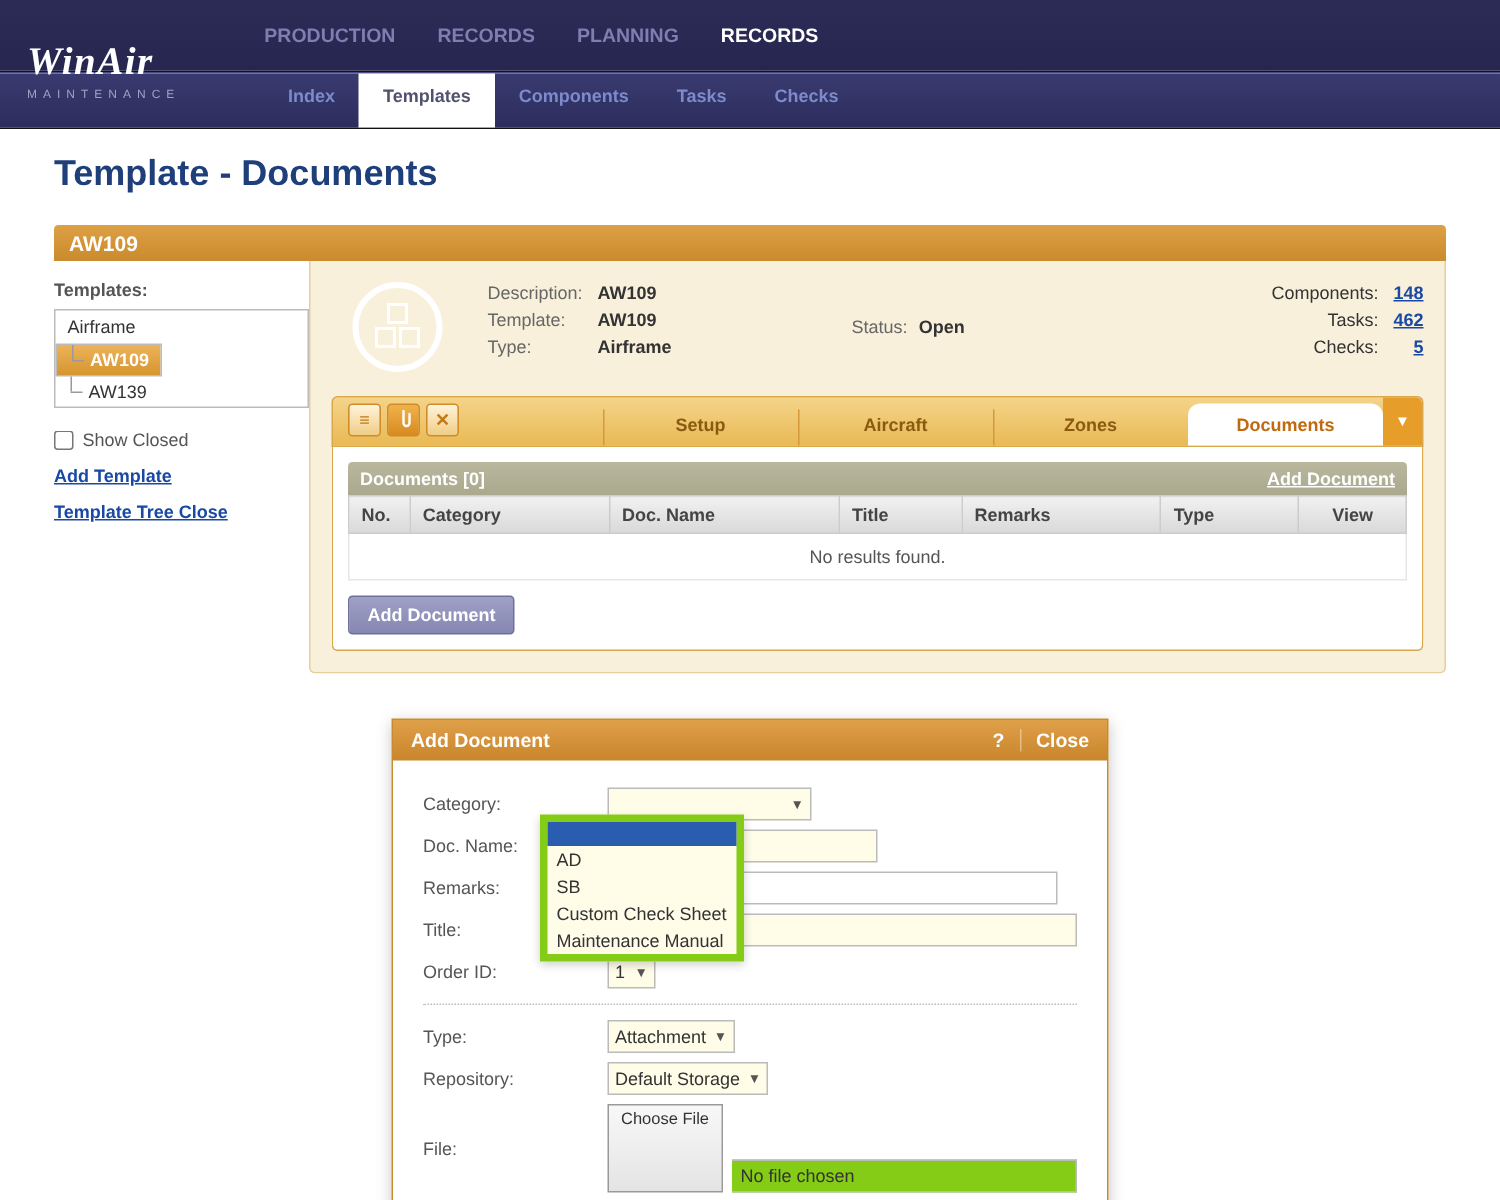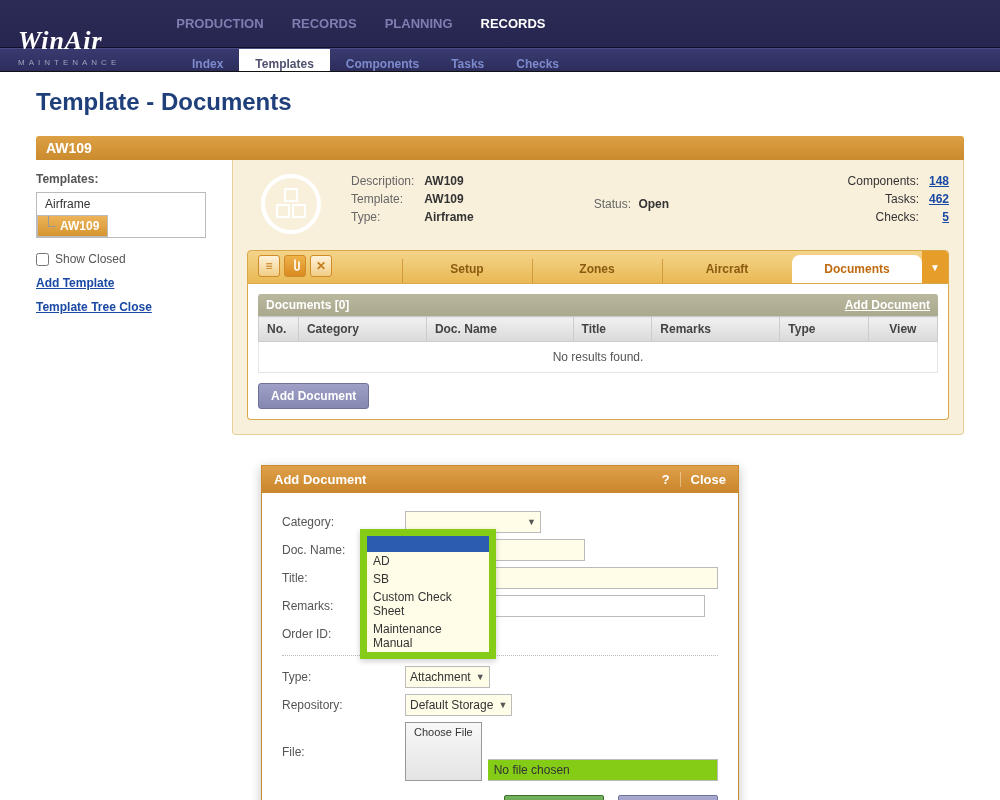--- a/index.html
+++ b/index.html
@@ -7,31 +7,31 @@
 
 
 .topbar { background: linear-gradient(#2c2b56, #262651); border-bottom: 1px solid #11102a; padding: 0 18px; height: 48px; display: flex; align-items: center; }
 .logo { display:flex; flex-direction:column; margin-right: 56px; margin-top: 47px; }
 .logo-main { font-family: 'Times New Roman', serif; font-style: italic; font-weight: bold; font-size: 26px; color: #fff; letter-spacing: 1px; line-height: 1; }
 .logo-sub { font-size: 8px; letter-spacing: 4px; color: #a0a0c0; margin-top:4px; }
 .topnav { display: flex; gap: 28px; }
 .topnav a { color: #7e7eb0; font-weight: bold; font-size: 13px; text-decoration: none; cursor:pointer; }
 .topnav a.active { color: #fff; }
 
-.subbar { background: linear-gradient(#393a6f, #2d2d5d); border-top: 1px solid #4a4b85; border-bottom: 1px solid #111; padding: 0 0 0 176px; height: 24px; display: flex; align-items: stretch; font-size: 12px; }
+.subbar { background: linear-gradient(#393a6f, #2d2d5d); border-top: 1px solid #4a4b85; border-bottom: 1px solid #111; padding: 0 0 0 176px; height: 38px; display: flex; align-items: stretch; font-size: 12px; }
 .subbar a { color: #7d8bcc; padding: 8px 16px; text-decoration: none; font-weight: bold; cursor:pointer;}
 .subbar a.active { background: #fff; color: #515170; }
 
 .container { padding: 16px 36px; }
 
 h1 { color: #1f3f7b; font-size: 24px; font-weight: bold; margin-bottom: 20px; }
 
 .band { background: linear-gradient(#dea044, #ca8a2e); color: #fff; font-weight: bold; padding: 4px 10px; font-size: 14px; border-radius: 3px 3px 0 0; }
 
-.layout { display: flex; gap: 26px; margin-top: 0; }
+.layout { display: flex; gap: 0; margin-top: 0; }
 .sidebar { width: 170px; padding-top: 12px; }
 .label-sm { font-size: 12px; font-weight: bold; color: #555; margin-bottom: 6px; display:block; }
 .treebox { border: 1px solid #bbb; background: #fff; font-size: 12px; }
 .treebox .root { padding: 4px 8px; }
 .treebox .item { padding: 3px 8px 3px 22px; position: relative; cursor:pointer;}
 .treebox .item::before { content: ''; position: absolute; left: 10px; top: 0; bottom:50%; border-left: 1px solid #999; }
 .treebox .item::after { content: ''; position: absolute; left: 10px; top: 50%; width: 8px; border-top: 1px solid #999; }
 .treebox .item.sel { background: linear-gradient(#eeb35a, #d5952f); color: #fff; font-weight: bold; }
 .treebox .item:last-child::before { bottom: 50%; }
 
@@ -89,21 +89,21 @@
 .dotted-sep { border-top:1px dotted #bbb; margin:10px 0; }
 .file-row .choose { background:linear-gradient(#f8f8f8,#e4e4e4); border:1px solid #999; padding:3px 8px; font-size:11px; cursor:pointer; }
 .file-row .nofile { margin-left:6px; color:#333; background:#84cc16; padding:3px 6px; border:1px solid #bbb; border-left:none; flex:1;margin-top:37px;}
 .file-wrap { display:flex; flex:1; }
 .dlg-actions { display:flex; justify-content:flex-end; gap:14px; margin-top:14px;}
 .btn { width:100px; padding:5px 0; border-radius:2px; font-weight:normal; font-size:12px; cursor:pointer; text-align:left; color:#fff;}
 .btn-save { background:linear-gradient(#76b35e,#4f8a3a); border:1px solid #3d6e2c;}
 .btn-cancel { background:linear-gradient(#a8aad0,#8b8dbb); border:1px solid #70729e;}
 
 
-.dd-overlay { position:absolute; top: 36px; left: 98px; width:136px; background:#fffce8; border:7px solid #84cc16; font-size:12px; z-index:10; box-shadow:0 2px 6px rgba(0,0,0,.2);}
+.dd-overlay { position:absolute; top: 36px; left: 98px; width:136px; background:#fffce8; border:5px solid #84cc16; font-size:12px; z-index:10; box-shadow:0 2px 6px rgba(0,0,0,.2);}
 .dd-overlay .opt { padding:2px 6px; cursor:pointer; }
 .dd-overlay .opt.hl { background:#2a5db0; color:#fff; }
 </style>
 </head>
 <body>
 
 <div class="topbar">
   <div class="logo">
     <span class="logo-main">WinAir</span>
     <span class="logo-sub">MAINTENANCE</span>
@@ -128,20 +128,21 @@
   <h1>Template - Documents</h1>
   <div class="band">AW109</div>
 
   <div class="layout">
 
     <div class="sidebar">
       <span class="label-sm">Templates:</span>
       <div class="treebox">
         <div class="root">Airframe</div>
         <div class="item sel">AW109</div>
+        <div class="item">AW139</div>
       </div>
       <label class="chk-row">
         <input type="checkbox" style="">
         <span>Show Closed</span>
       </label>
       <a class="sidelink">Add Template</a>
       <a class="sidelink">Template Tree Close</a>
     </div>
 
     <div class="mainpanel">
@@ -180,22 +181,22 @@
           <div class="mini-btns">
             <div class="mini-btn">≡</div>
             <div class="mini-btn" style="background:linear-gradient(#f0b24a,#d88a20); color:#fff;">
               <svg width="12" height="14" viewBox="0 0 12 14">
                   <path d="M6 1v8a2 2 0 0 0 4 0V3" stroke="#fff" stroke-width="1.6" fill="none" stroke-linecap="round"></path>
                 </svg>
             </div>
             <div class="mini-btn">✕</div>
           </div>
           <div class="tab">Setup</div>
+          <div class="tab">Aircraft</div>
           <div class="tab">Zones</div>
-          <div class="tab">Aircraft</div>
           <div class="tab active">Documents</div>
           <div class="tab-caret">▼</div>
         </div>
         <div class="docs-panel">
           <div class="docs-head">
             <span>Documents [0]</span>
             <a class="r">Add Document</a>
           </div>
           <table class="tbl">
             <thead>
@@ -239,26 +240,26 @@
         <div class="opt">SB</div>
         <div class="opt">Custom Check Sheet</div>
         <div class="opt">Maintenance Manual</div>
       </div>
 
       <div class="form-row">
         <span class="lbl">Doc. Name:</span>
         <input class="inp" style="width: 180px;">
       </div>
       <div class="form-row">
+        <span class="lbl">Remarks:</span>
+        <input class="inp" style="width: 300px; background: rgb(255, 255, 255);">
+      </div>
+      <div class="form-row">
         <span class="lbl">Title:</span>
         <input class="inp" style="width: 340px;">
-      </div>
-      <div class="form-row">
-        <span class="lbl">Remarks:</span>
-        <input class="inp" style="width: 300px; background: rgb(255, 255, 255);">
       </div>
       <div class="form-row">
         <span class="lbl">Order ID:</span>
         <span class="sel" style="min-width:32px">1</span>
       </div>
 
       <div class="dotted-sep"></div>
 
       <div class="form-row">
         <span class="lbl">Type:</span>

